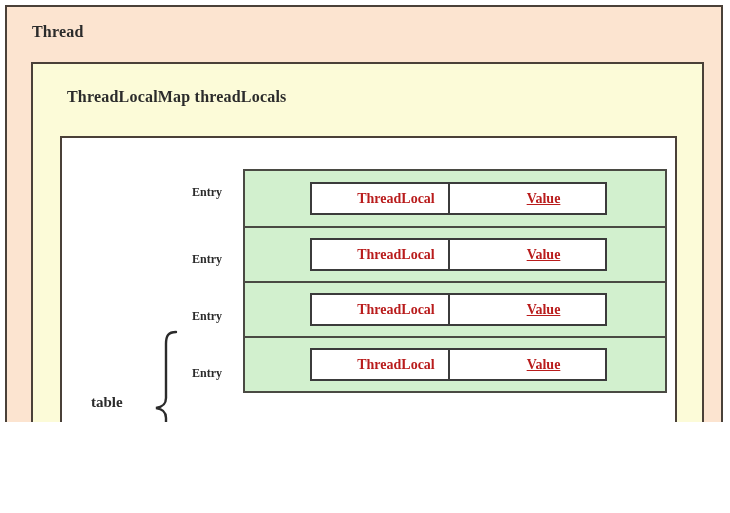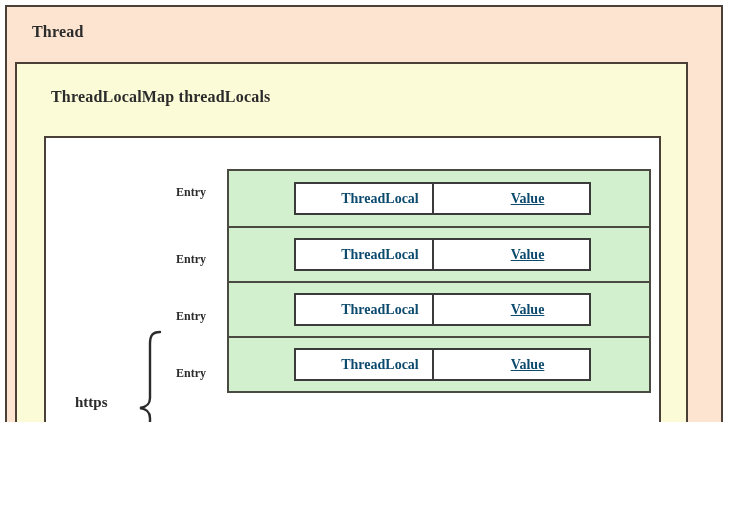--- a/index.html
+++ b/index.html
@@ -34,21 +34,21 @@
     font-size: 16px;
     font-weight: bold;
     color: #2b2b2b;
     letter-spacing: 0.2px;
     white-space: nowrap;
   }
 
   
   .map-box {
     position: absolute;
-    left: 8px;
+    left: 24px;
     top: 55px;
     width: 673px;
     height: 425px;
     background: #fcfbd8;
     border: 2px solid #4a4038;
     box-sizing: border-box;
   }
   .map-title {
     position: absolute;
     left: 34px;
@@ -133,21 +133,21 @@
     background: #ffffff;
     border: 2px solid #3b3b3b;
     box-sizing: border-box;
   }
   .pair-cell {
     display: flex;
     align-items: center;
     justify-content: center;
     font-size: 14px;
     font-weight: bold;
-    color: #0c4a6e;
+    color: #b91c1c;
     box-sizing: border-box;
     white-space: nowrap;
     padding-left: 32px;
   }
   .pair-cell.key {
     width: 138px;
     border-right: 2px solid #3b3b3b;
   }
   .pair-cell.val {
     flex: 1;
@@ -174,21 +174,21 @@
   <div class="thread-box">
 
     <div class="thread-title">Thread</div>
 
     <div class="map-box">
 
       <div class="map-title">ThreadLocalMap threadLocals</div>
 
       <div class="table-panel">
 
-        <div class="table-label">https</div>
+        <div class="table-label">table</div>
 
         <div class="brace-wrap">
           <svg width="34" height="160" viewBox="0 0 34 160">
             <path d="M28 4 C20 4 18 8 18 16 L18 70 C18 77 14 79 8 80 C14 81 18 83 18 90 L18 144 C18 152 20 155 26 156" fill="none" stroke="#2b2b2b" stroke-width="2.4" stroke-linecap="round"></path>
             <path d="M22 148 L28 158 L29 150 L33 156 Z" fill="#2b2b2b"></path>
           </svg>
         </div>
 
         <div class="entry-label" style="top:47px;">Entry</div>
         <div class="entry-label" style="top:114px;">Entry</div>

